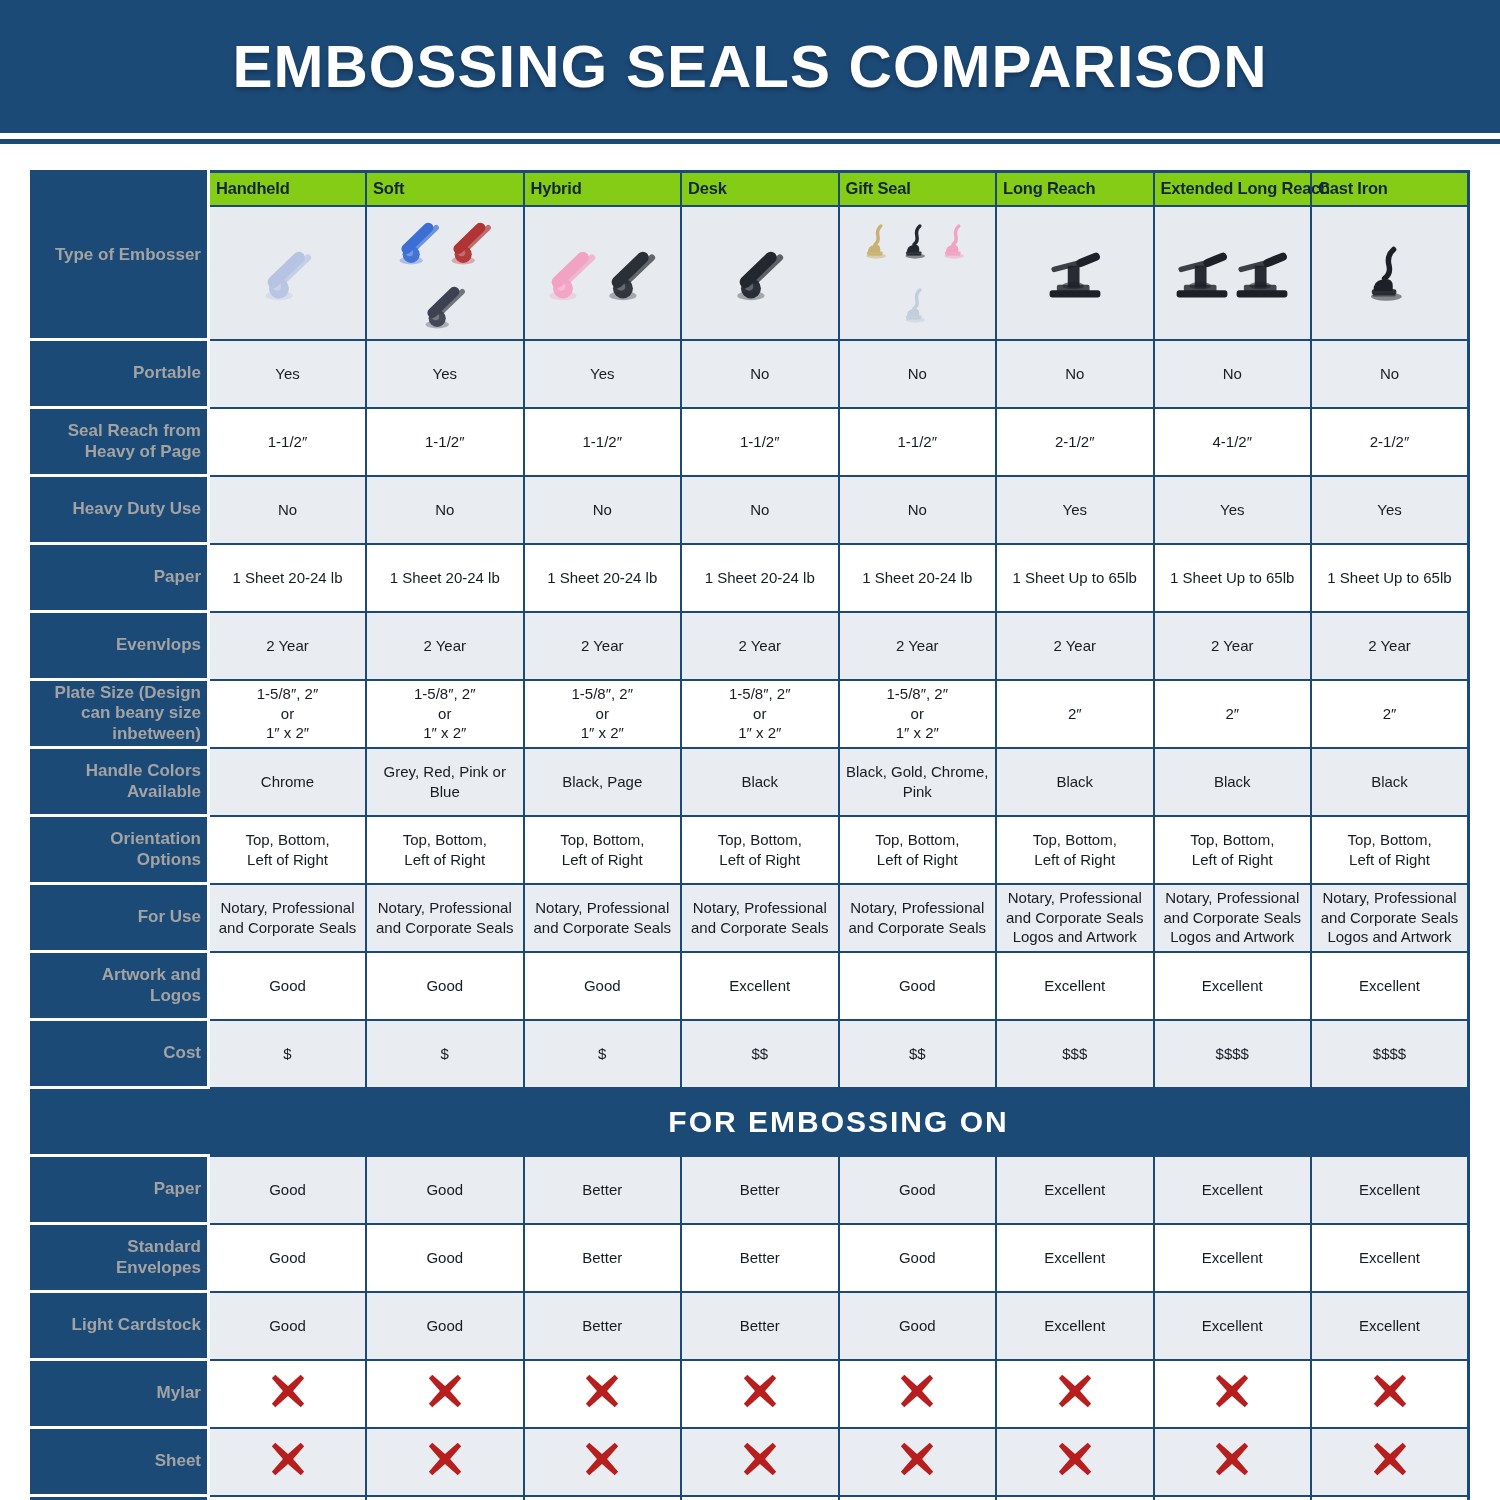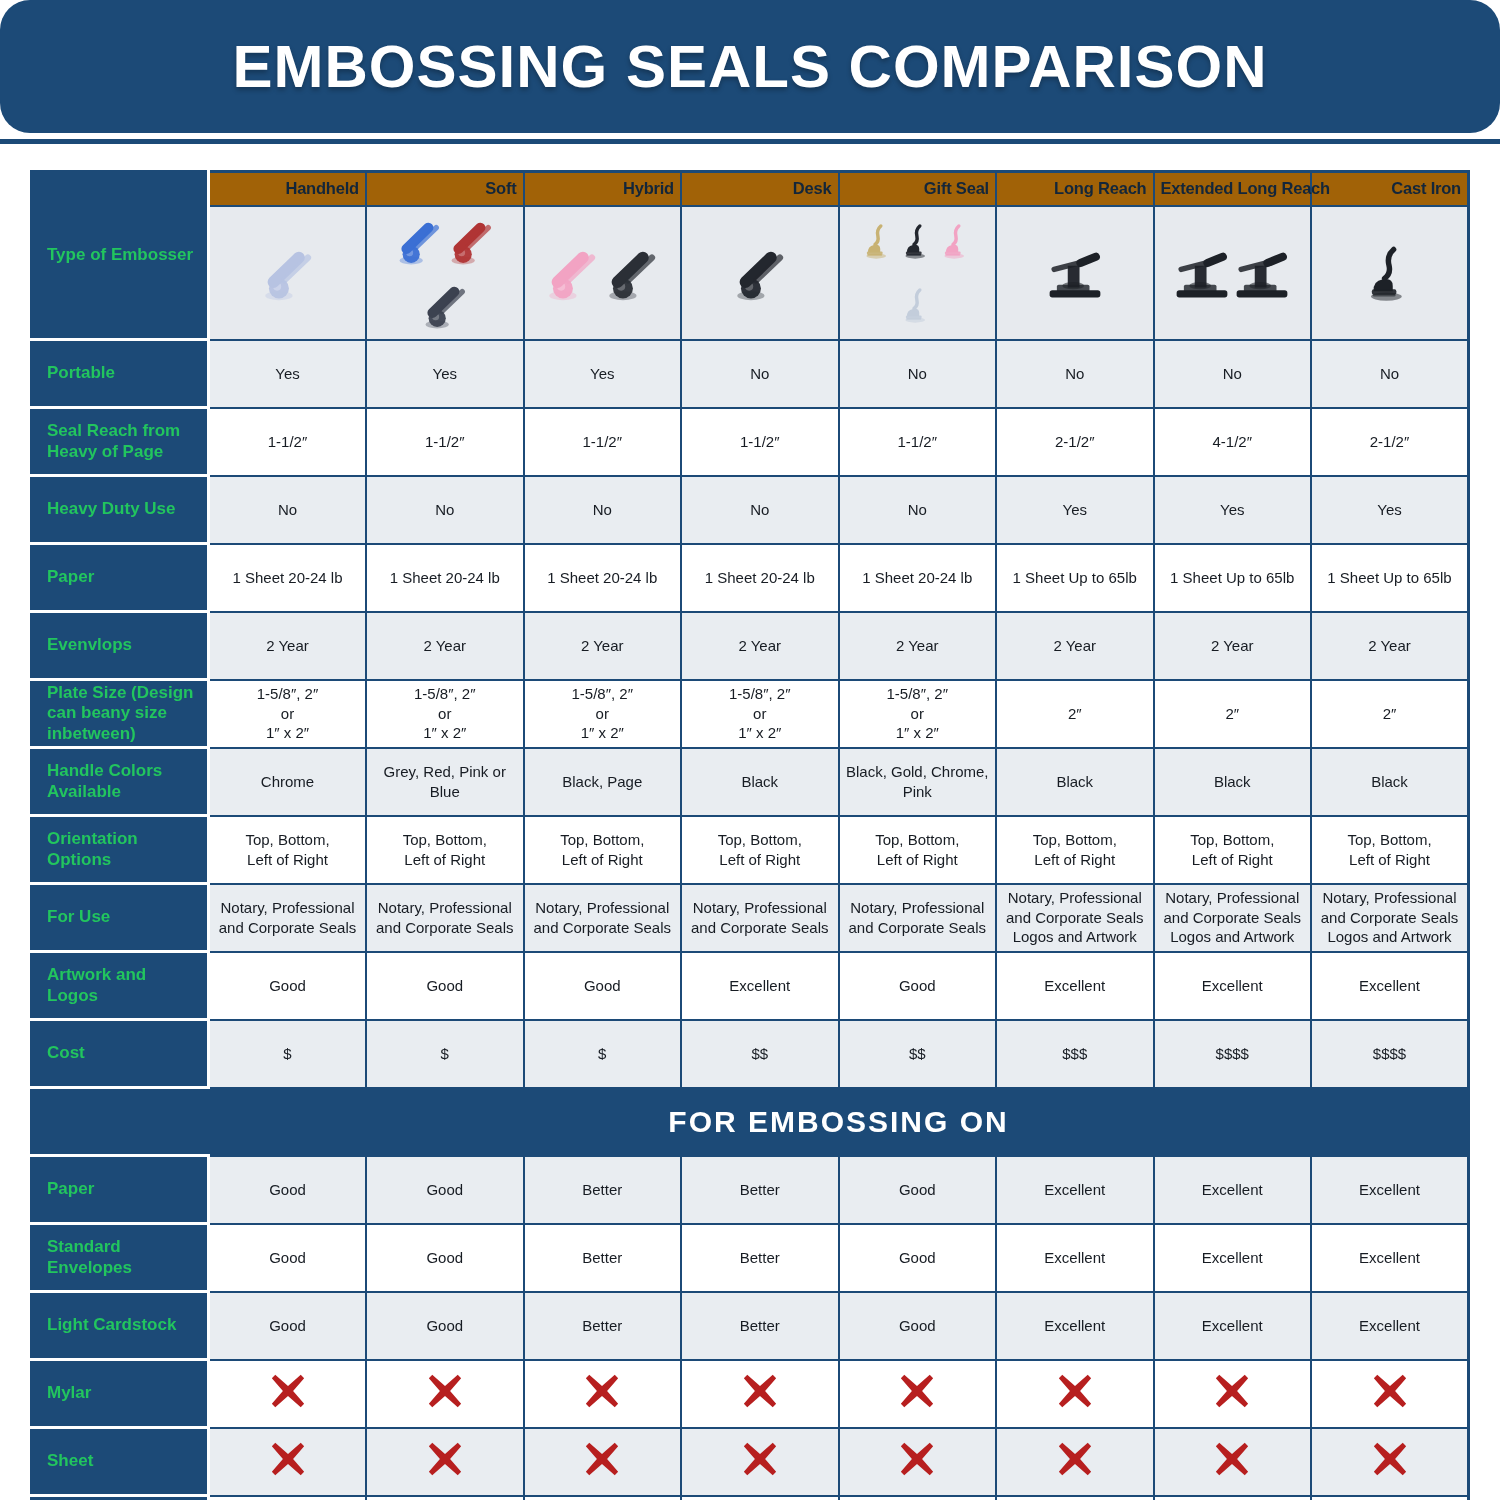--- a/index.html
+++ b/index.html
@@ -1,38 +1,38 @@
 <!DOCTYPE html>
 <html><head>
 <meta charset="utf-8">
 <style>
   html,body{margin:0;padding:0;background:#fff;}
   body{width:1500px;height:1500px;font-family:"Liberation Sans","DejaVu Sans",sans-serif;}
   .page{width:1500px;height:1500px;display:flex;flex-direction:column;overflow:hidden;}
 
-  .masthead{height:133px;background:#1c4a77;display:flex;align-items:center;justify-content:center;flex:0 0 auto;border-radius:30px;}
+  .masthead{height:133px;background:#1c4a77;display:flex;align-items:center;justify-content:center;flex:0 0 auto;}
   .masthead h1{margin:0;color:#fff;font-size:60px;font-weight:bold;letter-spacing:1px;
                text-shadow:0 3px 5px rgba(0,0,0,.28);}
   .rule-gap{height:6px;background:#fff;flex:0 0 auto;}
   .rule{height:5px;background:#1c4a77;flex:0 0 auto;}
 
   .content{flex:1 1 auto;padding:26px 30px 0 30px;}
 
   table{width:1440px;border-collapse:collapse;table-layout:fixed;border:3px solid #1c4a77;}
   col.c-label{width:177px;}
   th,td{padding:2px 6px;box-sizing:border-box;}
 
-  th.corner, th.rowlabel{background:#1c4a77;color:#22c55e;text-align:left;font-size:17px;
+  th.corner, th.rowlabel{background:#1c4a77;color:#a3a3a3;text-align:right;font-size:17px;
       font-weight:bold;border:3px solid #fff;border-left:3px solid #1c4a77;
       padding-left:14px;line-height:1.2;white-space:pre-line;}
   th.corner{border-top-color:#1c4a77;}
   tbody tr:last-child th.rowlabel{border-bottom-color:#1c4a77;}
 
-  th.colhead{background:#a16207;color:#13263a;font-size:16.5px;font-weight:bold;
-      border:2px solid #1c4a77;white-space:nowrap;height:34px;text-align:right;letter-spacing:-0.2px;}
+  th.colhead{background:#84cc16;color:#13263a;font-size:16.5px;font-weight:bold;
+      border:2px solid #1c4a77;white-space:nowrap;height:34px;text-align:left;letter-spacing:-0.2px;}
 
   thead tr.imgrow td{height:84px;}
   td.imgcell{background:#e7eaee;border:2px solid #1c4a77;text-align:center;vertical-align:middle;}
   .emb{display:inline-block;vertical-align:middle;margin:0 1px;}
 
   tbody tr{height:68px;}
   td.cell{border:2px solid #1c4a77;text-align:center;vertical-align:middle;font-size:15px;
       color:#171c23;white-space:pre-line;line-height:1.3;background:#fff;}
   tr.alt td.cell{background:#e9edf1;}
 

